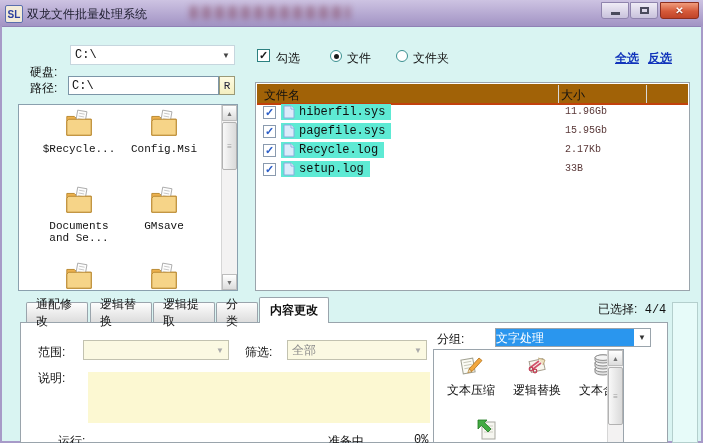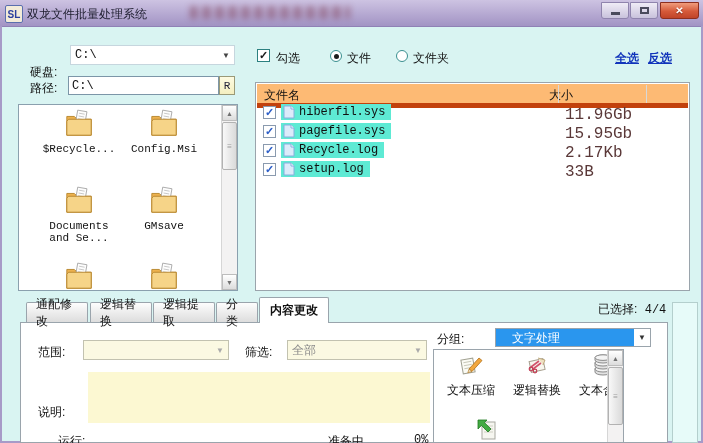--- a/index.html
+++ b/index.html
@@ -52,40 +52,40 @@
   .sar{position:absolute;left:0;width:15px;height:16px;background:linear-gradient(#fff,#dcdcdc);
     border:1px solid #bdbdbd;box-sizing:border-box;color:#707070;font-size:7px;
     display:flex;align-items:center;justify-content:center;}
   .sthumb{position:absolute;left:0;width:15px;background:linear-gradient(90deg,#f8f8f8,#dadada);
     border:1px solid #b2b2b2;border-radius:2px;box-sizing:border-box;color:#9a9a9a;font-size:8px;
     display:flex;align-items:center;justify-content:center;}
   
   .foldit{position:absolute;width:80px;text-align:center;cursor:pointer;}
   .folder-label{font-family:"Liberation Mono",monospace;font-size:11px;line-height:12px;margin-top:2px;word-break:break-word;}
   
-  .thead{position:absolute;left:1px;top:1px;right:1px;height:19px;background:#fdba74;border-bottom:5px solid #c2410c;}
+  .thead{position:absolute;left:1px;top:1px;right:1px;height:19px;background:#a16207;border-bottom:2px solid #c2410c;}
   .hsep{position:absolute;top:1px;width:1px;height:18px;background:#d8d8d8;}
   .frow{position:absolute;left:1px;right:1px;height:19px;}
   .fchk{position:absolute;left:6px;top:3px;width:13px;height:13px;background:#fff;border:1px solid #8a9aae;
     box-sizing:border-box;display:flex;align-items:center;justify-content:center;
     font-size:11px;color:#2d5fc8;font-weight:bold;line-height:1;}
   .fico{position:absolute;left:26px;top:2px;}
   .fhl{position:absolute;left:24px;top:1px;height:16px;background:#5eead4;display:flex;align-items:center;padding:0 6px 0 18px;}
   .fname{font-family:"Liberation Mono",monospace;font-size:12px;color:#101010;white-space:nowrap;}
-  .fsize{position:absolute;left:308px;top:3px;font-family:"Liberation Mono",monospace;font-size:16px;color:#5a3838;}
+  .fsize{position:absolute;left:308px;top:3px;font-family:"Liberation Mono",monospace;font-size:10px;color:#5a3838;}
   
   .tab{position:absolute;top:302px;height:20px;background:linear-gradient(#fdfdfd,#dddddd);
     border:1px solid #9aa4ac;border-bottom:none;border-radius:2px 2px 0 0;box-sizing:border-box;
     display:flex;align-items:center;justify-content:center;padding:0 9px;cursor:pointer;z-index:2;}
   .tab.active{top:297px;height:26px;background:#fff;font-weight:bold;z-index:3;}
   .tabpanel{position:absolute;left:20px;top:322px;width:648px;height:121px;background:#fff;
     border:1px solid #9aa4ac;box-sizing:border-box;z-index:1;}
   
   .bluecombo{position:absolute;border:1px solid #9aa4ac;box-sizing:border-box;background:#fff;display:flex;}
-  .bluecombo .val{flex:1;background:#2a96ee;color:#fff;padding:1px 16px;white-space:nowrap;}
+  .bluecombo .val{flex:1;background:#2a96ee;color:#fff;padding:1px 0;white-space:nowrap;}
   .bluecombo .arrow{width:16px;text-align:center;font-size:8px;color:#333;align-self:center;}
   .toolitem{position:absolute;width:66px;text-align:center;cursor:pointer;}
   .tool-label{font-size:12px;margin-top:2px;white-space:nowrap;}
   .desc-area{position:absolute;background:#fcf8d2;border:none;box-sizing:border-box;}
   .rightstrip{position:absolute;left:672px;top:302px;width:26px;height:141px;background:#e7fbf9;
     border:1px solid #b4cfcd;box-sizing:border-box;}
 </style>
 </head>
 <body>
 
@@ -199,21 +199,21 @@
     </div>
   <div class="lbl" style="left:347px;top:50px;">文件</div>
   <div class="radio" style="left:396px;top:50px;"></div>
   <div class="lbl" style="left:413px;top:50px;">文件夹</div>
   <div class="link" style="left:615px;top:50px;">全选</div>
   <div class="link" style="left:648px;top:50px;">反选</div>
 
   <div class="panel" style="left:255px;top:82px;width:435px;height:209px;border-color:#9aa4ac;">
     <div class="thead">
       <span class="lbl" style="left:7px;top:3px;">文件名</span>
-      <span class="lbl" style="left:292px;top:3px;">大小</span>
+      <span class="lbl" style="left:304px;top:3px;">大小</span>
       <span class="hsep" style="left:301px;"></span>
       <span class="hsep" style="left:389px;"></span>
     </div>
     <div class="frow" style="top:20px;">
       <span class="fchk">✓</span>
       <span class="fhl">
           <span class="fname">hiberfil.sys</span>
         </span>
       <svg class="fico" width="12" height="14" viewBox="0 0 12 14">
           <path d="M1 1h7l3 3v9H1z" fill="#dcebfa" stroke="#86aede"></path>
@@ -339,21 +339,21 @@
         <path d="M9 10h9M9 13h9M9 16h9" stroke="#d0d0c4" fill="none"></path>
         <path d="M3 13V4h9L9.4 6.6 16 13l-3 3-6.6-6.6z" fill="#44aa44" stroke="#1e7a1e" stroke-width=".8"></path>
       </svg>
     </div>
     <div class="vscroll" style="right:0;top:0;bottom:0;">
       <div class="sar" style="top:0;">▲</div>
       <div class="sthumb" style="top:17px;height:58px;">≡</div>
     </div>
   </div>
 
-  <div class="lbl" style="left:38px;top:404px;z-index:4;">说明:</div>
+  <div class="lbl" style="left:38px;top:370px;z-index:4;">说明:</div>
   <div class="desc-area" style="left:88px;top:372px;width:342px;height:51px;z-index:4;"></div>
 
   <div class="lbl" style="left:58px;top:433px;z-index:4;">运行:</div>
   <div class="lbl" style="left:328px;top:433px;z-index:4;">准备中</div>
   <div class="lbl" style="left:414px;top:433px;z-index:4;font-family:'Liberation Mono',monospace;">0%</div>
 
   <div class="rightstrip"></div>
 
 </div>
 

